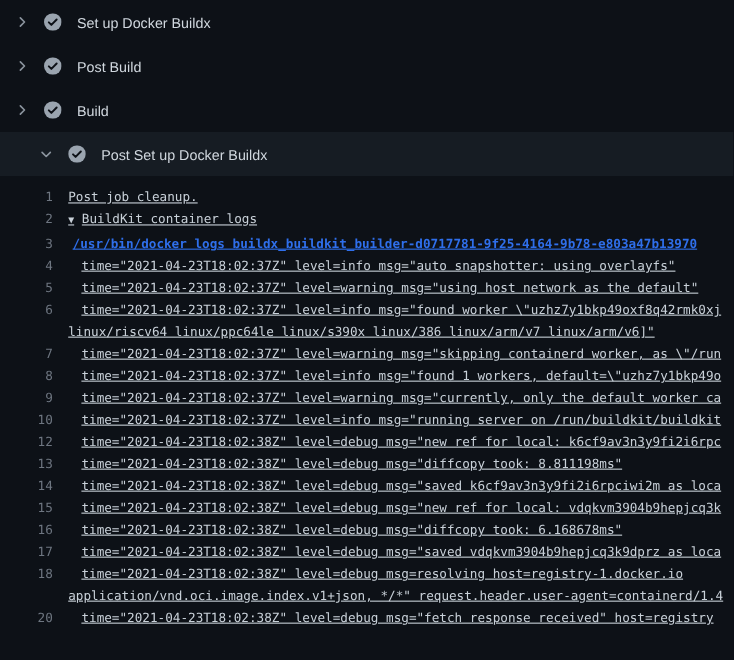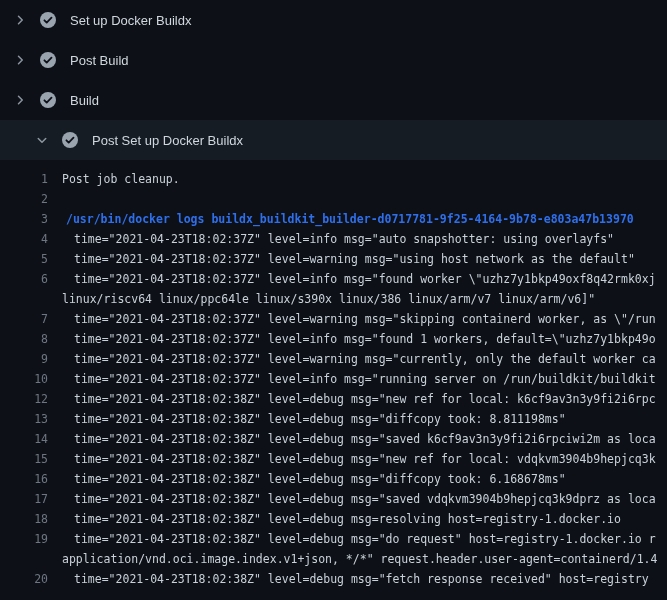--- a/index.html
+++ b/index.html
@@ -30,21 +30,21 @@
     padding-top: 9px;
     font-family: "DejaVu Sans Mono", "Liberation Mono", monospace;
     font-size: 11.5px; line-height: 20px;
     color: var(--log_text);
   }
   .row { display: flex; white-space: pre; }
   .num {
     width: 48px; flex: none; text-align: right;
     color: var(--line_num); cursor: pointer; user-select: none;
   }
-  .txt { padding-left: 14px; }
+  .txt { padding-left: 14px; text-decoration: underline; }
   .row.entry .txt { padding-left: 26px; }
   .row.command .txt { padding-left: 18px; color: var(--link); font-weight: bold; }
   .row.wrap .txt { padding-left: 14px; text-align: center; }
   .group-caret {
     display: none; margin-right: 7px; font-size: 9px;
     color: var(--log_text); cursor: pointer;
   }
   .row.group .group-caret { display: inline; }
 </style>
 </head>
@@ -113,20 +113,21 @@
   </div>
 </div>
   <div id="log" class="log">
   <div class="row plain">
     <span class="num">1</span>
     <span class="txt"><span class="txt-content">Post job cleanup.</span></span>
   </div>
 
   <div class="row group">
     <span class="num">2</span>
+    <span class="txt"><span class="group-caret">▼</span><span class="txt-content">BuildKit container logs</span></span>
   </div>
 
   <div class="row command">
     <span class="num">3</span>
     <span class="txt"><span class="txt-content">/usr/bin/docker logs buildx_buildkit_builder-d0717781-9f25-4164-9b78-e803a47b13970</span></span>
   </div>
 
   <div class="row entry">
     <span class="num">4</span>
     <span class="txt"><span class="txt-content">time="2021-04-23T18:02:37Z" level=info msg="auto snapshotter: using overlayfs"</span></span>
@@ -196,24 +197,20 @@
   <div class="row entry">
     <span class="num">17</span>
     <span class="txt"><span class="txt-content">time="2021-04-23T18:02:38Z" level=debug msg="saved vdqkvm3904b9hepjcq3k9dprz as loca</span></span>
   </div>
 
   <div class="row entry">
     <span class="num">18</span>
     <span class="txt"><span class="txt-content">time="2021-04-23T18:02:38Z" level=debug msg=resolving host=registry-1.docker.io</span></span>
   </div>
 
-  <div class="row entry">
-    <span class="num">19</span>
-    <span class="txt"><span class="txt-content">time="2021-04-23T18:02:38Z" level=debug msg="do request" host=registry-1.docker.io r</span></span>
-  </div>
 
   <div class="row wrap">
     <span class="num"></span>
     <span class="txt"><span class="txt-content">application/vnd.oci.image.index.v1+json, */*" request.header.user-agent=containerd/1.4</span></span>
   </div>
 
   <div class="row entry">
     <span class="num">20</span>
     <span class="txt"><span class="txt-content">time="2021-04-23T18:02:38Z" level=debug msg="fetch response received" host=registry</span></span>
   </div>

